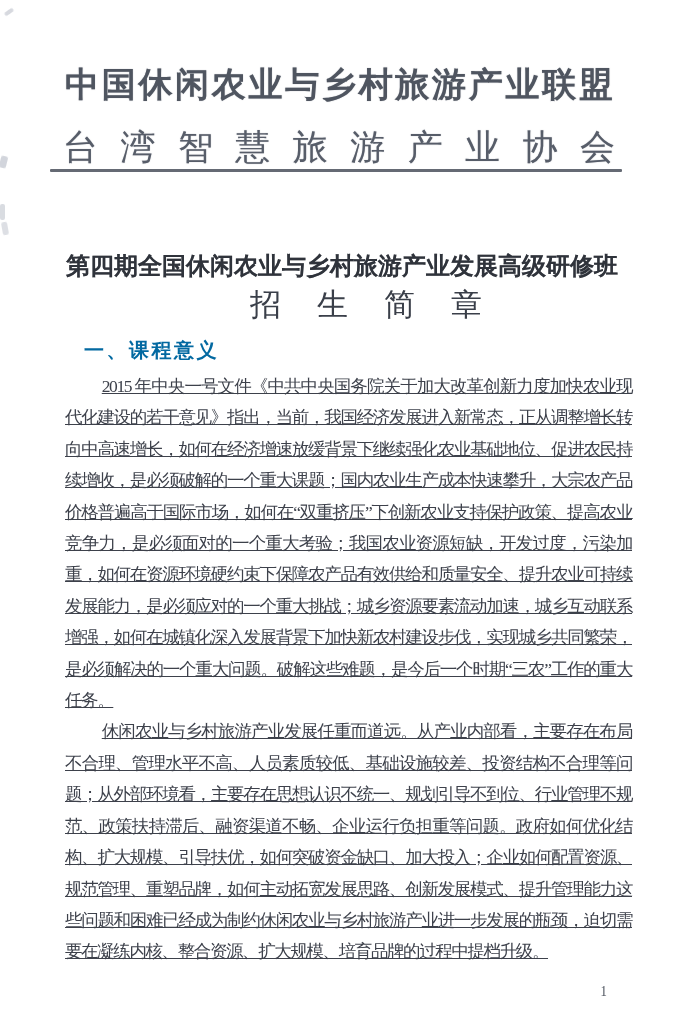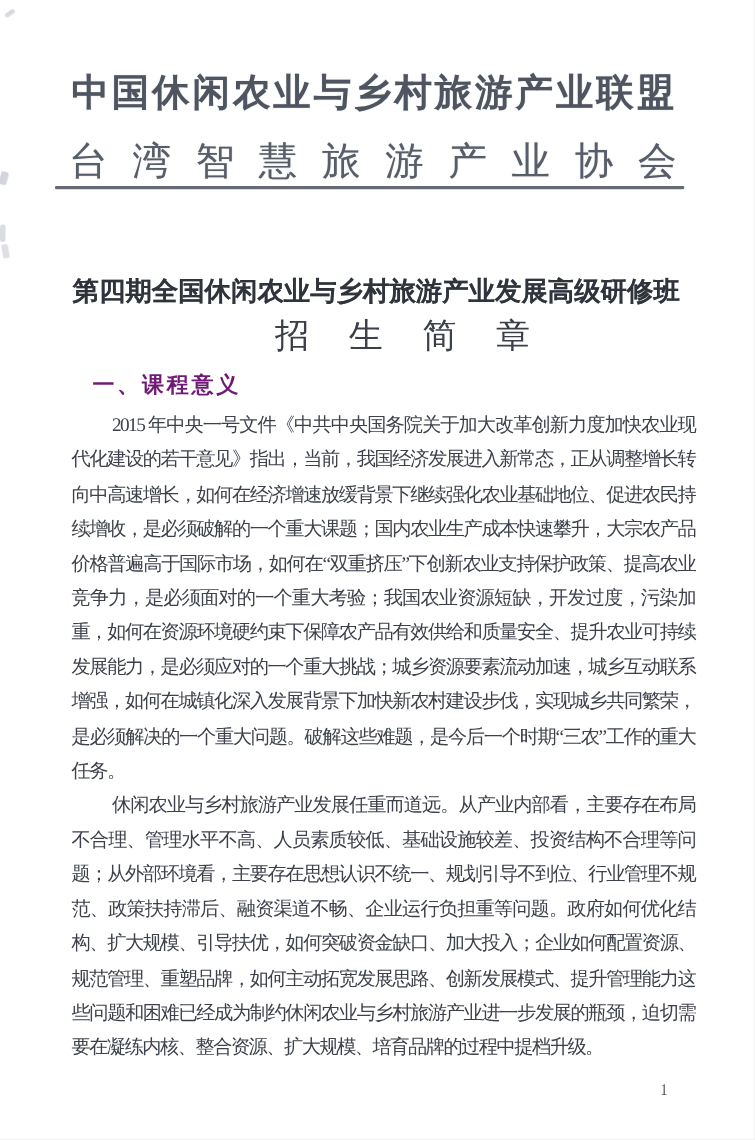--- a/index.html
+++ b/index.html
@@ -40,28 +40,28 @@
   }
   .doctitle{
     position:absolute;left:250px;top:287px;width:232px;
     font-weight:400;font-size:31px;line-height:36px;
     color:#3a3f49;
     white-space:nowrap;
   }
   .section-heading{
     position:absolute;left:84px;top:337px;
     font-weight:700;font-size:20px;line-height:26px;
-    letter-spacing:2.5px;color:#701a75;
+    letter-spacing:2.5px;color:#0369a1;
   }
   .body-text{
     position:absolute;left:65px;top:371px;width:567px;
     font-size:17.5px;line-height:31.4px;letter-spacing:-1.4px;
     color:#3d414b;text-align:justify;
   }
-  .body-text p{margin:0;text-indent:2.1em;}
+  .body-text p{margin:0;text-indent:2.1em;text-decoration:underline;}
   .page-number{
     position:absolute;left:600px;top:983px;
     font-size:15px;color:#4b515c;transform:scaleX(.85);
   }
   
   .artifact{position:absolute;background:#a7adba;filter:blur(.7px);border-radius:2px;}
   .a1{left:4px;top:10px;width:10px;height:4px;opacity:.45;transform:rotate(-35deg);}
   .a2{left:0;top:156px;width:7px;height:12px;opacity:.5;transform:rotate(14deg);}
   .a3{left:0;top:204px;width:5px;height:16px;opacity:.42;}
   .a4{left:2px;top:222px;width:6px;height:13px;opacity:.38;transform:rotate(-10deg);}

